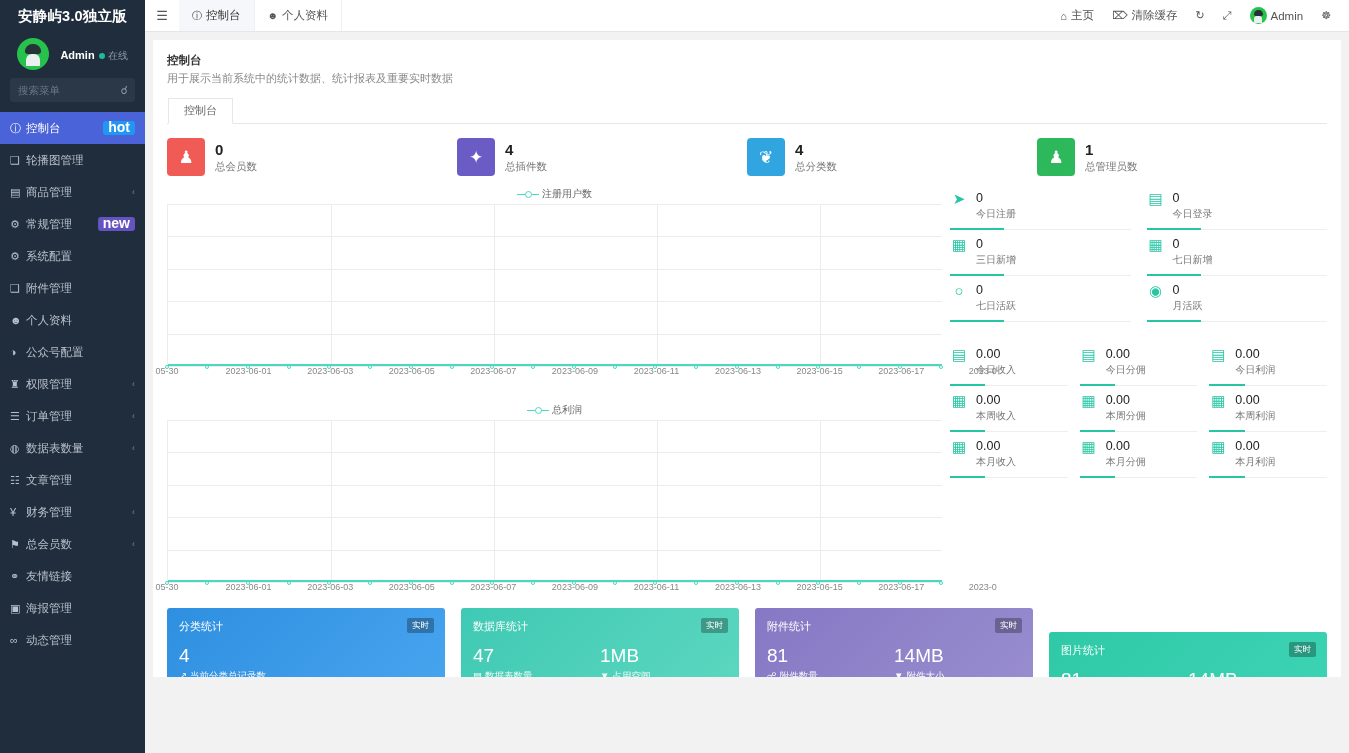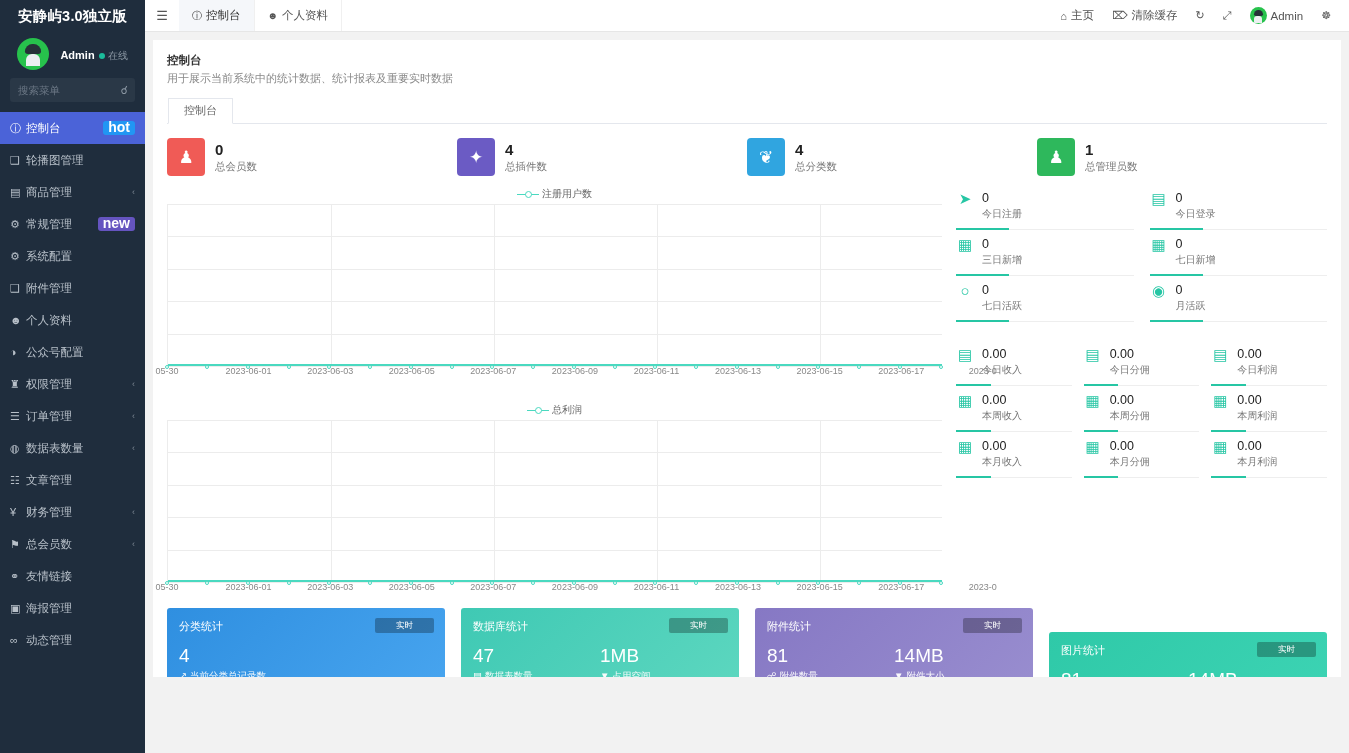--- a/index.html
+++ b/index.html
@@ -124,21 +124,21 @@
   .stat-card { flex: 1; display: flex; align-items: center; gap: 10px; }
   .stat-ico {
     width: 38px; height: 38px; border-radius: 4px; color: #fff;
     display: flex; align-items: center; justify-content: center; font-size: 17px;
     flex: 0 0 38px;
   }
   .stat-num { font-size: 15px; color: #222; line-height: 18px; font-weight: bold; }
   .stat-lab { font-size: 10.5px; color: #777; line-height: 15px; }
 
   
-  .mid { display: flex; gap: 14px; }
+  .mid { display: flex; gap: 8px; }
   .charts-col { width: 775px; flex: 0 0 775px; }
   .metrics-col { flex: 1; min-width: 0; }
 
   .chart-box { height: 190px; position: relative; }
   .chart-box.second { margin-top: 26px; }
   .chart-legend {
     text-align: center; font-size: 10px; color: #666; height: 20px; line-height: 20px;
   }
   .legend-mark {
     display: inline-block; width: 22px; height: 9px; position: relative;
@@ -186,21 +186,21 @@
 
   
   .bottom-row { display: flex; gap: 16px; margin-top: 18px; }
   .bcard {
     flex: 1; border-radius: 3px; color: #fff; padding: 10px 12px 12px;
     position: relative; min-height: 78px;
   }
   .bcard-title { font-size: 11px; line-height: 16px; }
   .bcard-tag {
     position: absolute; right: 11px; top: 10px; background: rgba(0,0,0,.28);
-    font-size: 8.5px; padding: 2px 21px; border-radius: 2px; line-height: 11px;
+    font-size: 8.5px; padding: 2px 5px; border-radius: 2px; line-height: 11px;
   }
   .bcard-vals { display: flex; margin-top: 10px; }
   .bcard-col { flex: 1; }
   .bcard-big { font-size: 19px; line-height: 24px; }
   .bcard-sub { font-size: 9.5px; line-height: 15px; opacity: .95; }
   .bcard-sub i { font-style: normal; margin-right: 3px; }
 </style>
 </head>
 <body>
 

